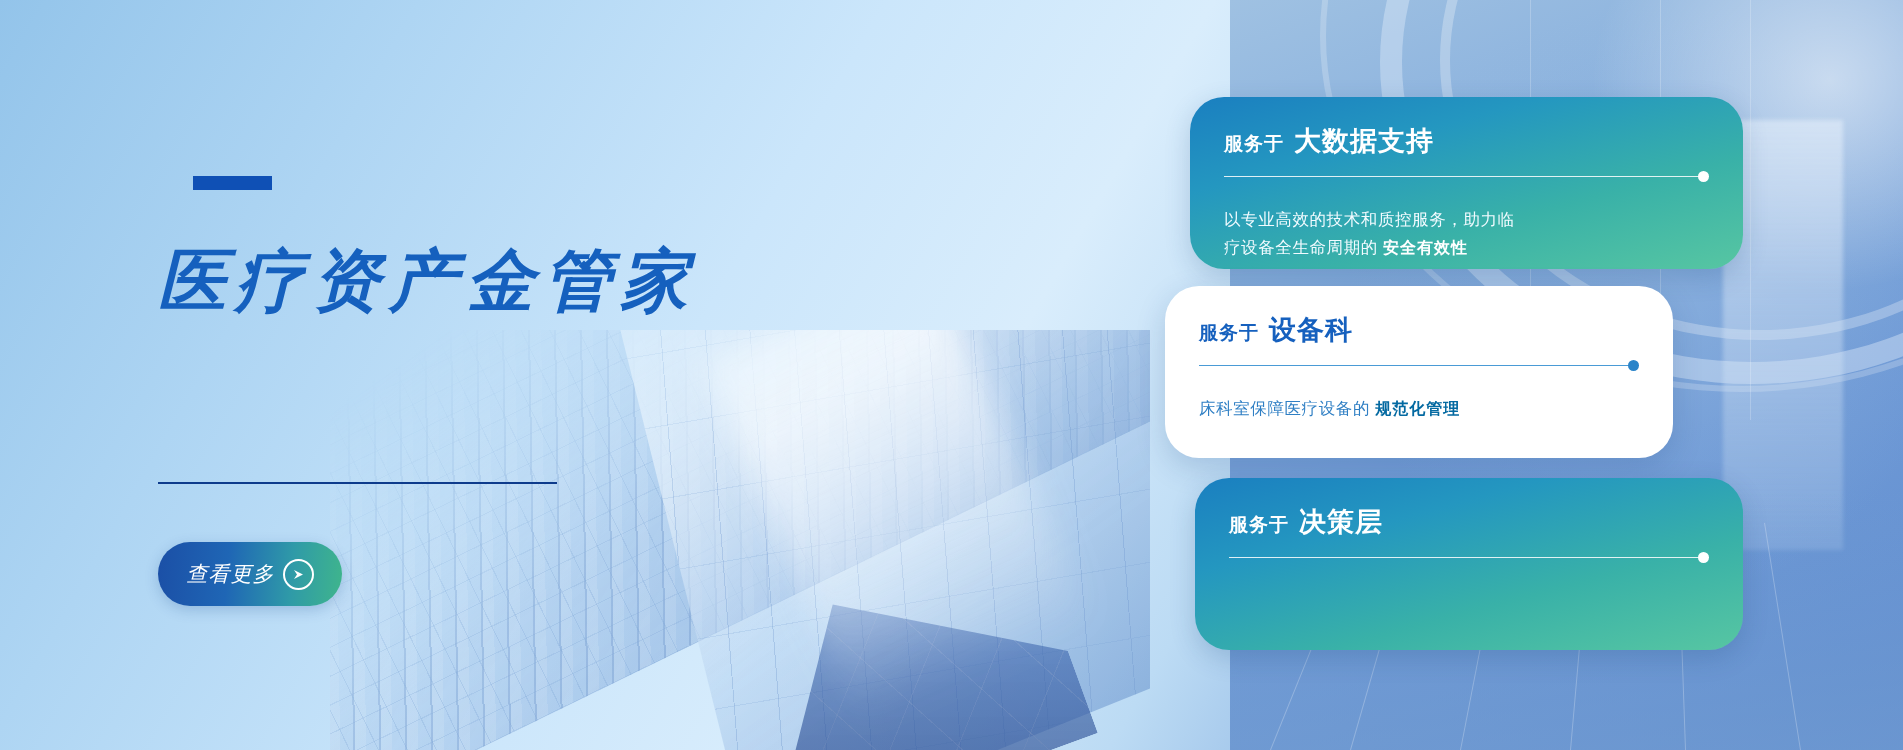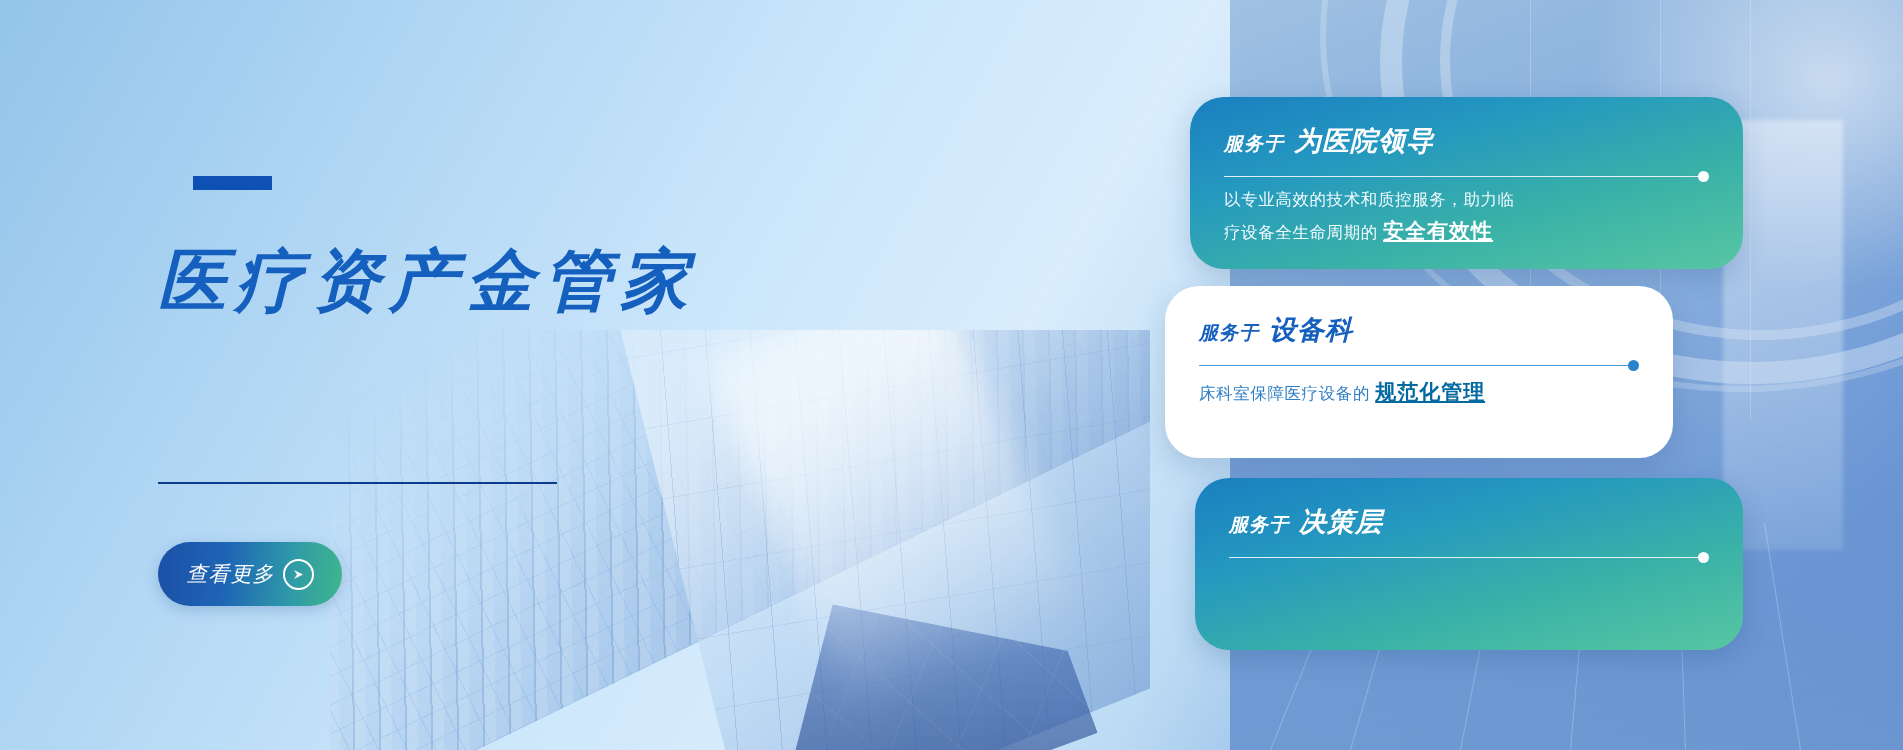--- a/index.html
+++ b/index.html
@@ -104,36 +104,36 @@
     background:linear-gradient(165deg,#1a7fc0 0%,#2497c0 30%,#39b1a8 65%,#57c6a2 100%);
     box-shadow:0 8px 26px rgba(25,70,120,.20);
   }
   .card.white{
     background:#ffffff;
     box-shadow:0 10px 30px rgba(20,60,120,.18);
   }
   .card-1{left:1190px;top:97px;width:553px;height:172px;padding:26px 34px 0 34px;}
   .card-2{left:1165px;top:286px;width:508px;height:172px;padding:26px 34px 0 34px;}
   .card-3{left:1195px;top:478px;width:548px;height:172px;padding:26px 34px 0 34px;}
-  .card-head{display:flex;align-items:baseline;gap:10px;font-style:italic;}
+  .card-head{display:flex;align-items:baseline;gap:10px;}
   .ch-pre{font-size:19px;font-weight:700;letter-spacing:1px;}
   .ch-main{font-size:27px;font-weight:700;letter-spacing:1px;}
   .card.grad .ch-pre,.card.grad .ch-main{color:#ffffff;}
   .card.white .ch-pre,.card.white .ch-main{color:#1560be;}
   .rule{position:relative;margin-top:12px;height:11px;}
   .rule .line{position:absolute;left:0;top:5px;height:1px;width:100%;}
   .rule .dot{position:absolute;top:0;right:0;width:11px;height:11px;border-radius:50%;}
   .card.grad .rule .line{background:rgba(255,255,255,.85);}
   .card.grad .rule .dot{background:#ffffff;}
   .card.white .rule .line{background:#4a9bd6;}
   .card.white .rule .dot{background:#2a84c9;}
-  .card-body{margin-top:3px;font-size:16.5px;line-height:1.72;letter-spacing:.6px;}
+  .card-body{margin-top:23px;font-size:16.5px;line-height:1.72;letter-spacing:.6px;}
   .card.grad .card-body{color:#f2fbff;}
   .card.white .card-body{color:#2f7fc4;}
-  .card-body .em{font-size:21px;font-weight:700;letter-spacing:1px;text-decoration:underline;}
+  .card-body .em{font-size:16px;font-weight:700;letter-spacing:1px;}
   .card.grad .card-body .em{color:#ffffff;}
   .card.white .card-body .em{color:#0369a1;}
 </style>
 </head>
 <body>
 
 <div class="banner">
 
   <div class="bg-right">
     <div class="arc a3"></div>
@@ -172,21 +172,21 @@
         </svg>
       </span>
     </div>
   </div>
 
   <div class="cards">
 
     <div class="card grad card-1">
       <div class="card-head">
         <span class="ch-pre">服务于</span>
-        <span class="ch-main">为医院领导</span>
+        <span class="ch-main">大数据支持</span>
       </div>
       <div class="rule">
         <span class="line"></span>
         <span class="dot"></span>
       </div>
       <div class="card-body">
         <div>以专业高效的技术和质控服务，助力临</div>
         <div>
           <span>疗设备全生命周期的</span>
           <span class="em">安全有效性</span>

